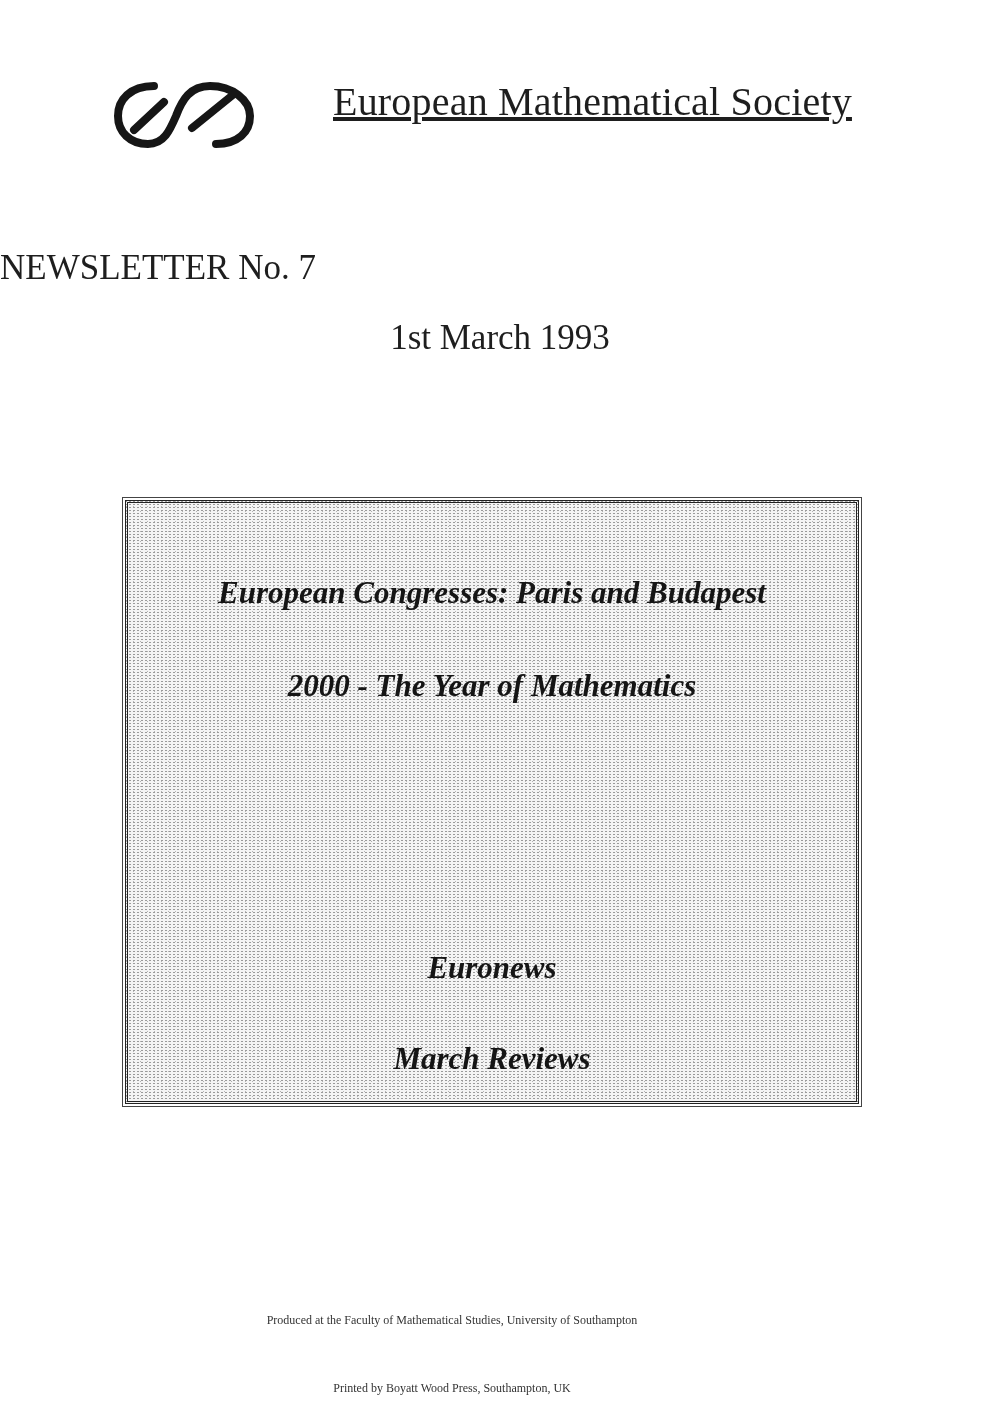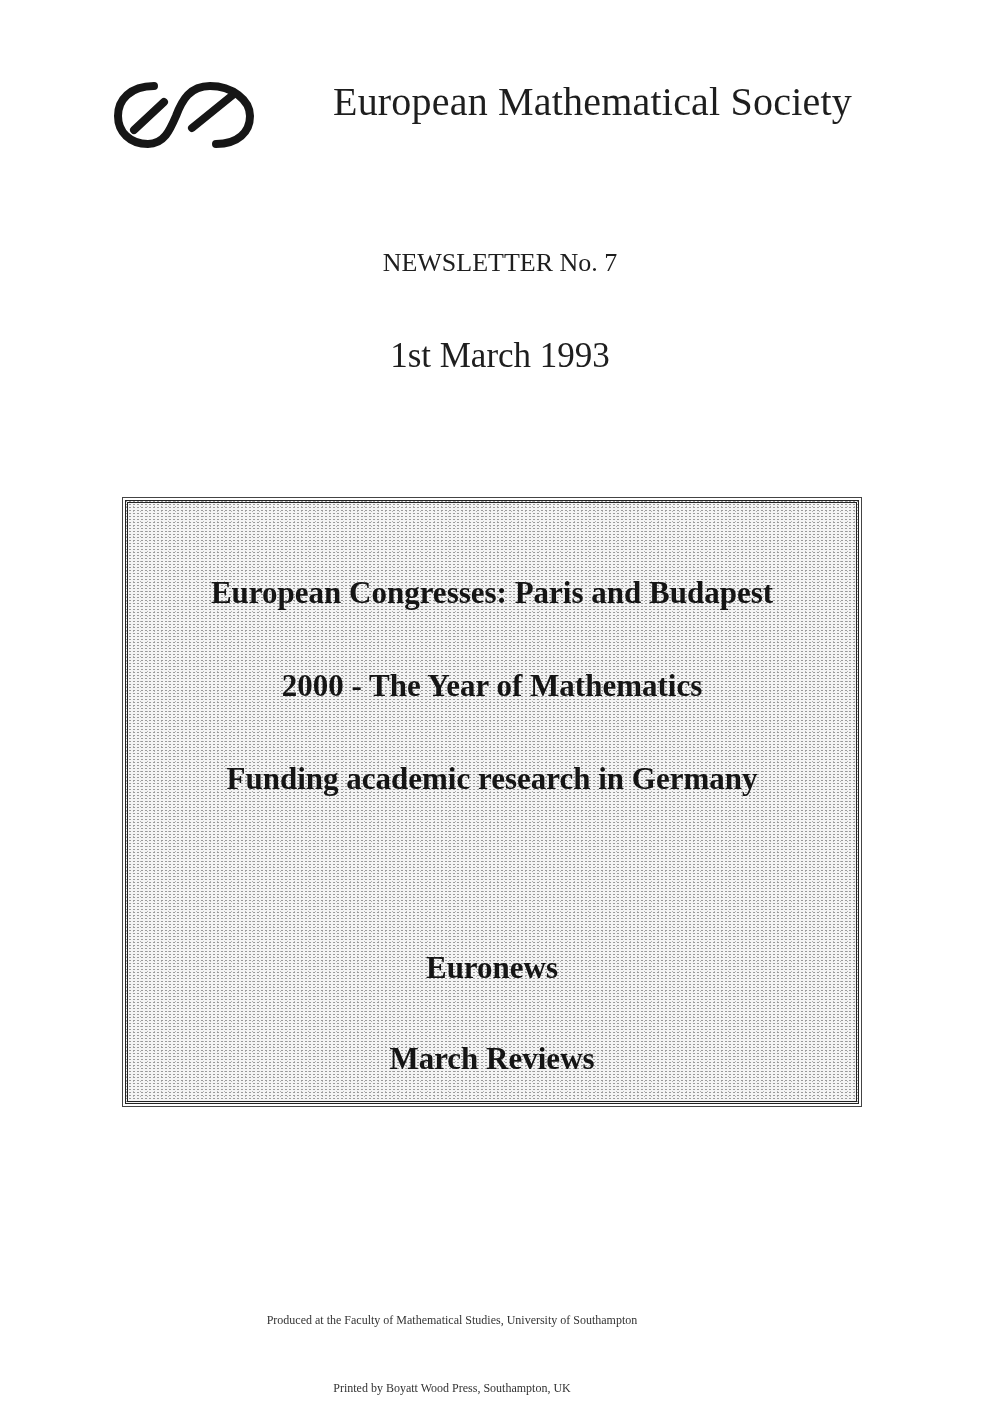--- a/index.html
+++ b/index.html
@@ -1,35 +1,35 @@
 <!DOCTYPE html>
 <html><head>
 <meta charset="utf-8">
 <style>
   html, body { margin: 0; padding: 0; }
   body {
     width: 1000px; height: 1415px; background: #ffffff; position: relative;
     font-family: "Liberation Serif", "DejaVu Serif", serif; color: #1a1a1a; overflow: hidden;
   }
   .logo { position: absolute; left: 112px; top: 80px; width: 145px; height: 68px; }
-  .society { position: absolute; left: 333px; top: 78px; font-size: 40px; letter-spacing: 0.2px; white-space: nowrap; color: #1e1e1e; }
-  .nl { position: absolute; left: 0; width: 1000px; text-align: center; top: 248px; font-size: 26px; color: #1e1e1e; }
-  .date { position: absolute; left: 0; width: 1000px; text-align: center; top: 336px; font-size: 35px; color: #1e1e1e; }
+  .society { position: absolute; left: 333px; top: 78px; font-size: 40px; letter-spacing: 0.2px; white-space: nowrap; color: #1e1e1e; text-decoration: underline; }
+  .nl { position: absolute; left: 0; width: 1000px; top: 248px; font-size: 35px; color: #1e1e1e; }
+  .date { position: absolute; left: 0; width: 1000px; text-align: center; top: 318px; font-size: 35px; color: #1e1e1e; }
   .box {
     position: absolute; left: 125px; top: 500px; width: 728px; height: 598px;
     border: 3px double #222; outline: 1px solid #444; outline-offset: 2px;
     background-color: #f4f4f4;
     background-image:
       radial-gradient(#9a9a9a 0.6px, transparent 0.9px),
       radial-gradient(#b5b5b5 0.5px, transparent 0.8px);
     background-size: 4px 3px, 7px 5px;
     background-position: 0 0, 2px 1px;
   }
   .contents { position: absolute; left: 0; top: 0; width: 100%; height: 100%; }
-  .item { position: absolute; left: 0; width: 100%; text-align: center; font-size: 31px; font-weight: bold; color: #151515; white-space: nowrap; }
+  .item { position: absolute; left: 0; width: 100%; text-align: center; font-size: 31px; font-weight: bold; color: #151515; white-space: nowrap; font-style: italic; }
   .footer { position: absolute; left: 0; width: 904px; text-align: center; font-size: 12px; color: #333; }
   .f1 { top: 1313px; }
   .f2 { top: 1340px; margin-top: 41px; }
 </style>
 </head>
 <body>
 
 <div>
 
   <svg class="logo" viewBox="0 0 145 68">
@@ -40,21 +40,20 @@
 
   <div class="society">European Mathematical Society</div>
 
   <div class="nl">NEWSLETTER No. 7</div>
   <div class="date">1st March 1993</div>
 
   <div class="box">
     <div class="contents">
       <div class="item" style="top:72px">European Congresses: Paris and Budapest</div>
       <div class="item" style="top:165px">2000 - The Year of Mathematics</div>
-      <div class="item" style="top:258px">Funding academic research in Germany</div>
       <div class="item" style="top:447px">Euronews</div>
       <div class="item" style="top:538px">March Reviews</div>
     </div>
   </div>
 
   <div class="footer f1">Produced at the Faculty of Mathematical Studies, University of Southampton</div>
   <div class="footer f2">Printed by Boyatt Wood Press, Southampton, UK</div>
 </div>
 
 </body></html>

